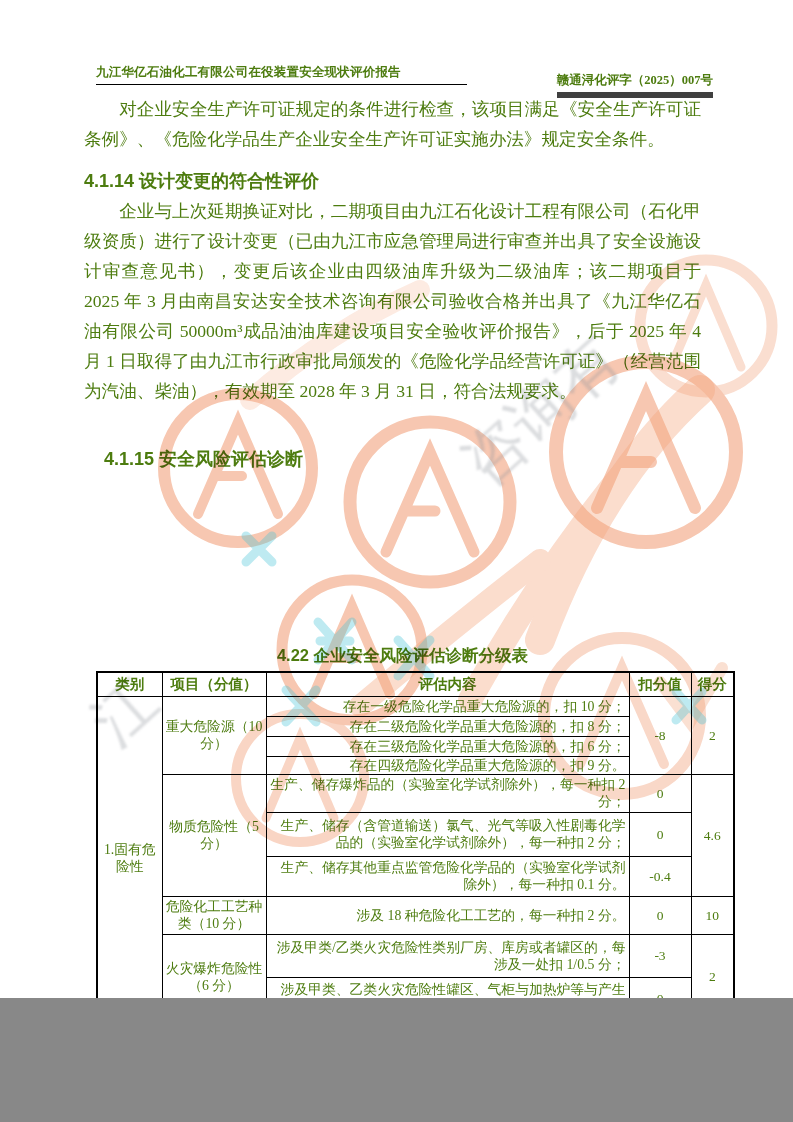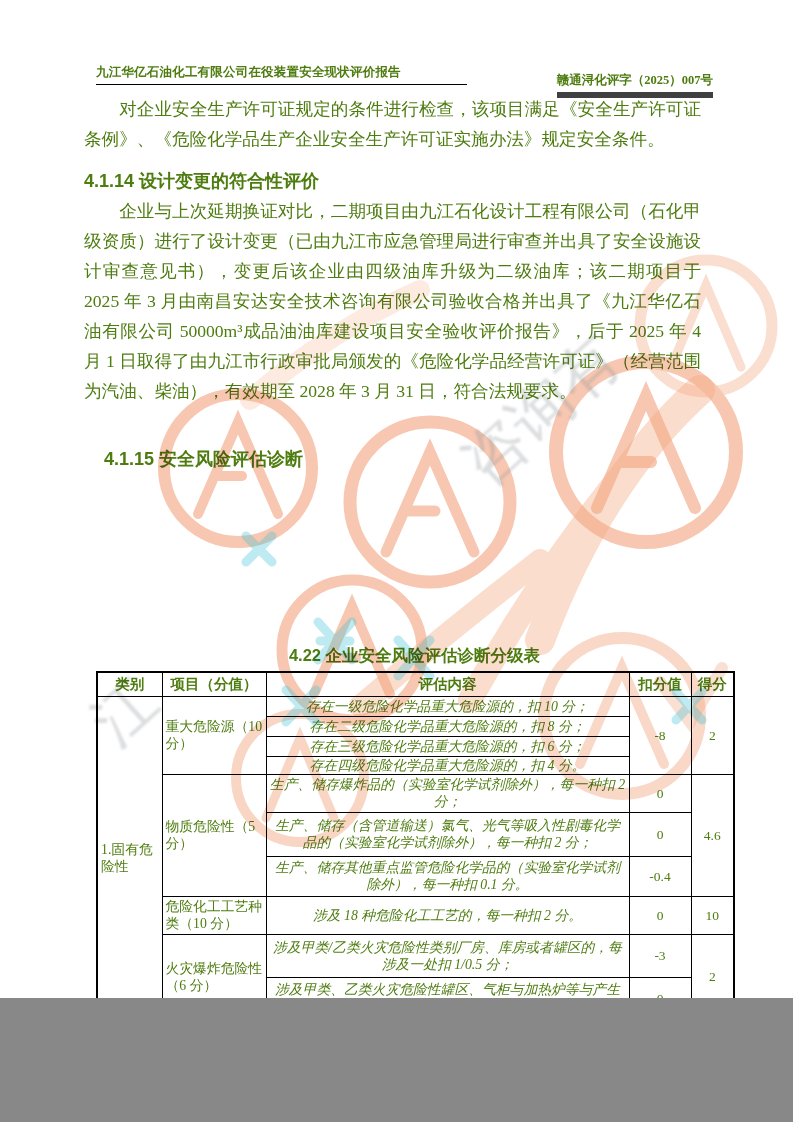--- a/index.html
+++ b/index.html
@@ -33,43 +33,43 @@
     font-family:"Liberation Sans","DejaVu Sans",sans-serif;
     font-weight:bold;font-size:18px;line-height:26px;margin:0;
   }
   #p1{top:94px;}
   #h414{top:168px;}
   #p2{top:196px;}
   #h415{top:446px;margin-left:20px;}
   #p3{top:476px;}
   
   .tbl-title{
-    position:absolute;top:645px;left:96px;width:637px;
+    position:absolute;top:645px;left:84px;width:637px;
     text-align:center;font-family:"Liberation Sans","DejaVu Sans",sans-serif;
     font-weight:bold;font-size:16.5px;
   }
   table.diag{
     position:absolute;top:671px;left:96px;
     border-collapse:collapse;table-layout:fixed;
     width:637px;
     font-size:13.8px;line-height:17px;padding-left:12px;
   }
   table.diag td,table.diag th{
     border:1px solid #000;
     padding:0 3px;vertical-align:middle;
     overflow:hidden;
   }
   table.diag{border:2px solid #000;outline:0;}
   table.diag th{
     font-family:"Liberation Sans","DejaVu Sans",sans-serif;
     font-weight:bold;font-size:14.5px;text-align:center;padding:2px 0;
   }
-  td.c-cat,td.c-item{text-align:left;}
+  td.c-cat,td.c-item{text-align:center;}
   td.c-num{text-align:center;font-size:13.5px;}
-  td.c-content{text-align:center;font-style:italic;}
+  td.c-content{text-align:right;}
   
   .pageno{
     position:absolute;top:1040px;left:0;width:100%;
     text-align:center;font-size:13px;
   }
   
   .wm{
     position:absolute;inset:0;
     pointer-events:none;
     mix-blend-mode:multiply;
@@ -116,21 +116,21 @@
       <td class="c-num" rowspan="4">-8</td>
       <td class="c-num" rowspan="4">2</td>
     </tr>
     <tr style="height:20px">
       <td class="c-content">存在二级危险化学品重大危险源的，扣 8 分；</td>
     </tr>
     <tr style="height:20px">
       <td class="c-content">存在三级危险化学品重大危险源的，扣 6 分；</td>
     </tr>
     <tr style="height:18px">
-      <td class="c-content">存在四级危险化学品重大危险源的，扣 4 分。</td>
+      <td class="c-content">存在四级危险化学品重大危险源的，扣 9 分。</td>
     </tr>
     <tr style="height:38px">
       <td class="c-item" rowspan="3">物质危险性（5 分）</td>
       <td class="c-content">生产、储存爆炸品的（实验室化学试剂除外），每一种扣 2 分；</td>
       <td class="c-num">0</td>
       <td class="c-num" rowspan="3">4.6</td>
     </tr>
     <tr style="height:44px">
       <td class="c-content">生产、储存（含管道输送）氯气、光气等吸入性剧毒化学品的（实验室化学试剂除外），每一种扣 2 分；</td>
       <td class="c-num">0</td>

